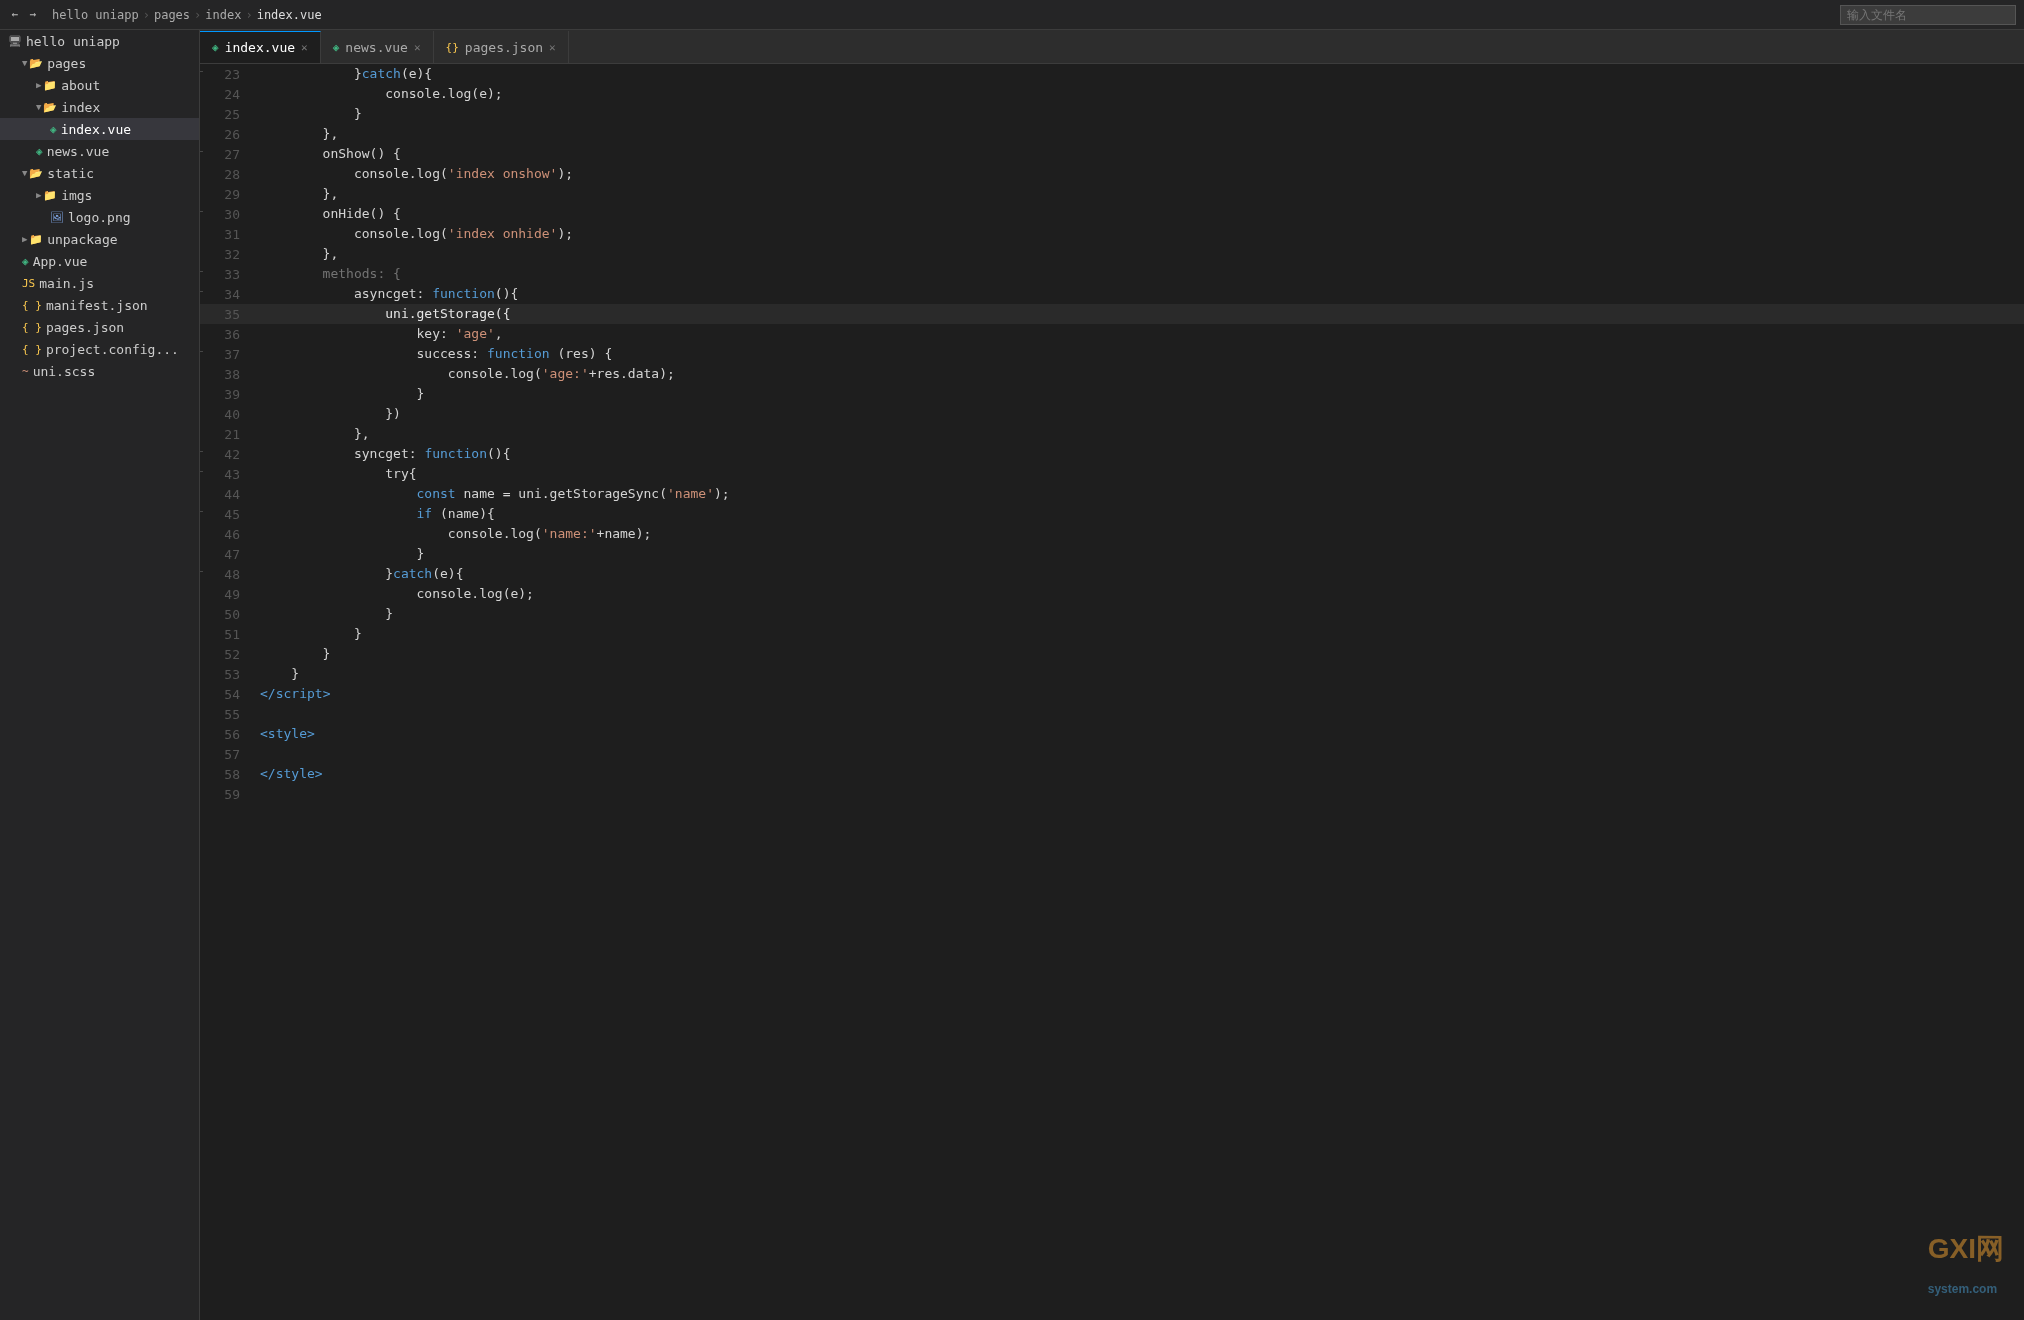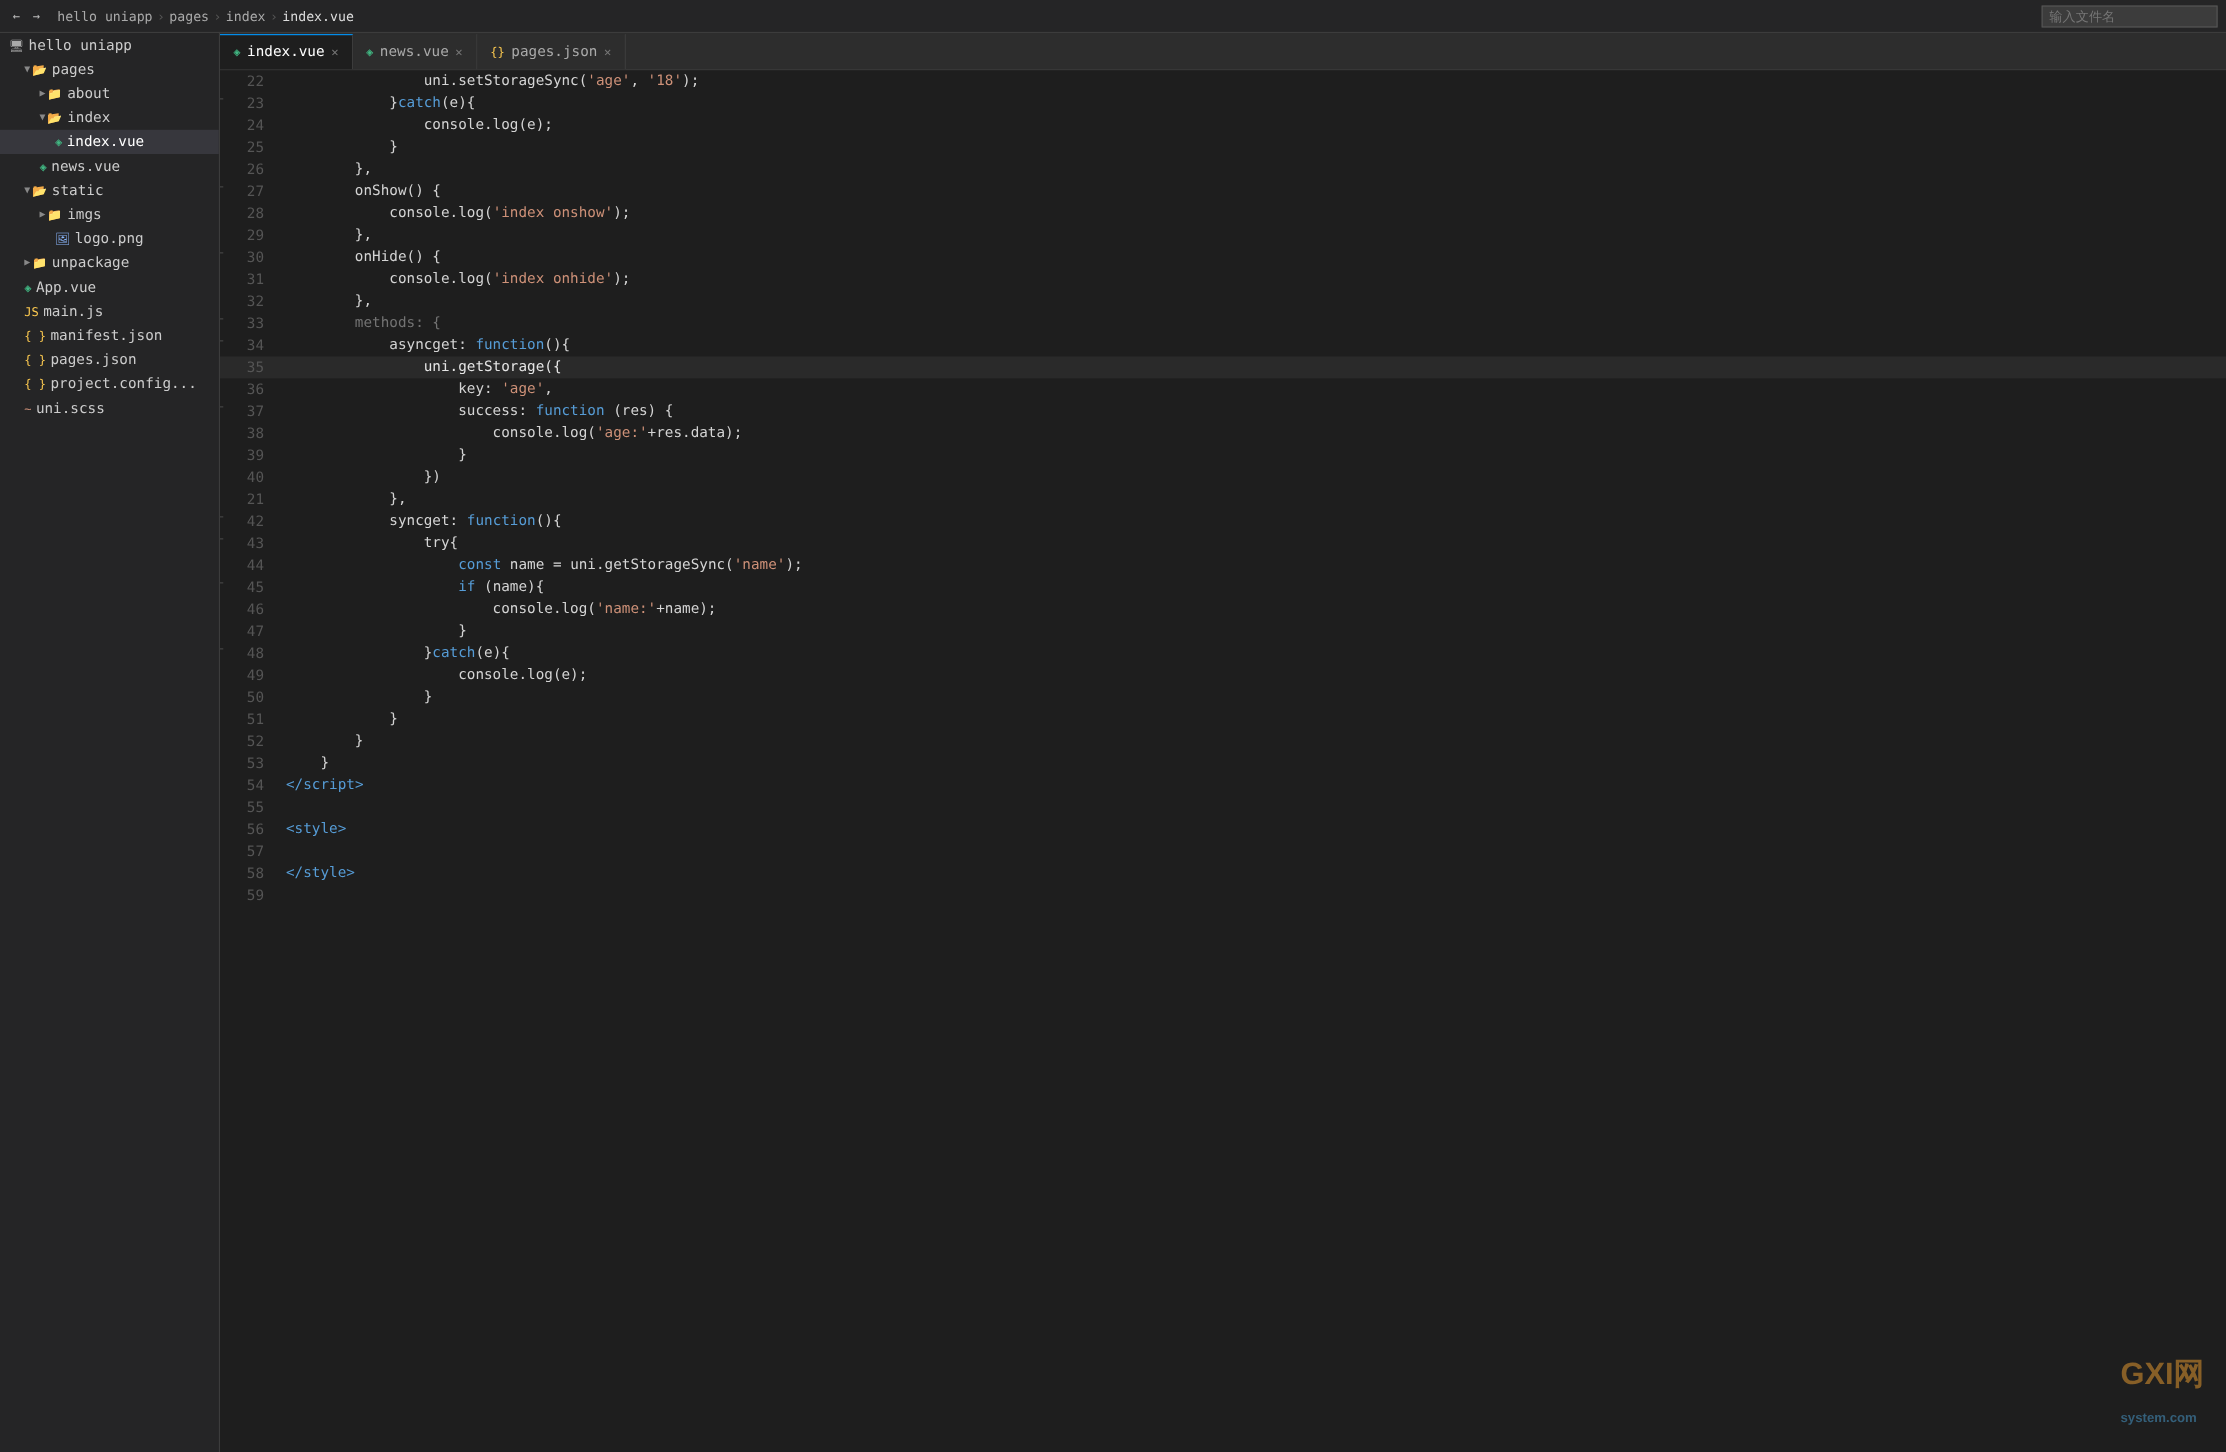--- a/index.html
+++ b/index.html
@@ -49,21 +49,21 @@
     }
     .breadcrumb-sep { color: #555; }
     .breadcrumb-current { color: #ddd; }
     .search-box {
       margin-left: auto;
       background: #3c3c3c;
       border: 1px solid #555;
       color: #ccc;
       padding: 2px 6px;
       font-size: 12px;
-      width: 160px;
+      width: 176px;
       outline: none;
     }
 
     
     .main-layout {
       display: flex;
       flex: 1;
       overflow: hidden;
     }
 
@@ -340,24 +340,20 @@
         </div>
         <div class="tab">
           <span class="tab-icon-json" style="color:#f9c74f">{}</span>
           <span>pages.json</span>
           <span class="tab-close">✕</span>
         </div>
       </div>
 
     <div class="code-editor">
       <div class="code-lines" id="code-lines">
-      <div class="code-line">
-            <div class="line-number">22</div>
-            <div class="line-content"><span style="color:#d4d4d4">                uni.setStorageSync(</span><span style="color:#ce9178">'age'</span><span style="color:#d4d4d4">, </span><span style="color:#ce9178">'18'</span><span style="color:#d4d4d4">);</span></div>
-          </div>
           <div class="code-line">
             <div class="line-number"><span class="fold-btn">−</span>23</div>
             <div class="line-content"><span style="color:#d4d4d4">            }</span><span style="color:#569cd6">catch</span><span style="color:#d4d4d4">(e){</span></div>
           </div>
           <div class="code-line">
             <div class="line-number">24</div>
             <div class="line-content"><span style="color:#d4d4d4">                console.log(e);</span></div>
           </div>
           <div class="code-line">
             <div class="line-number">25</div>

